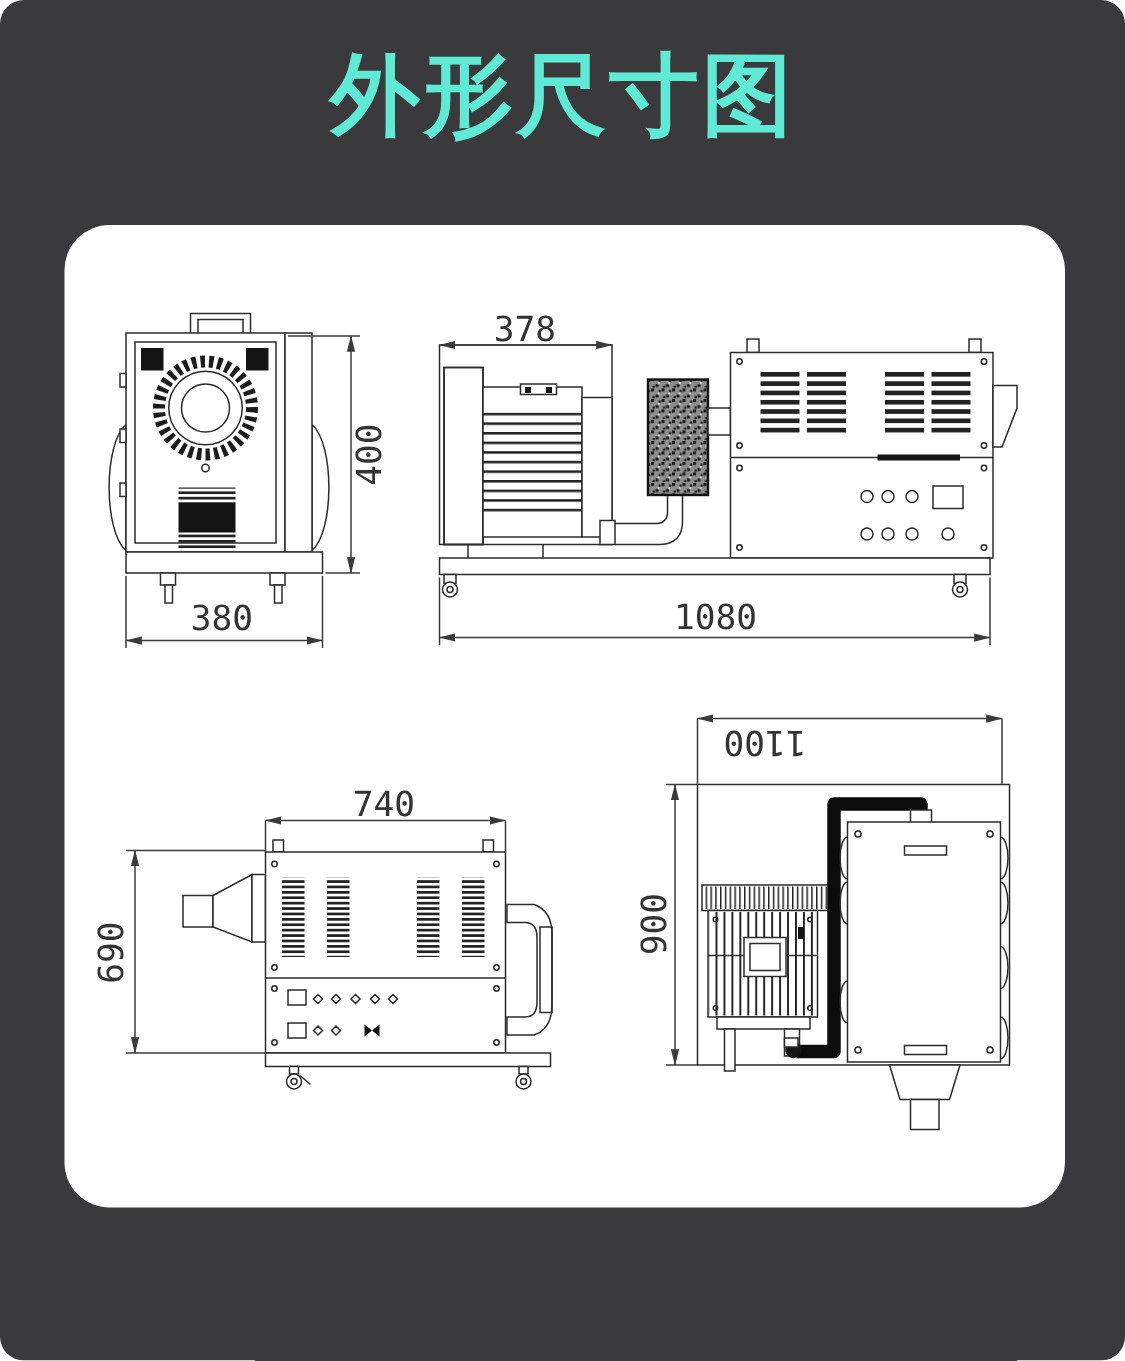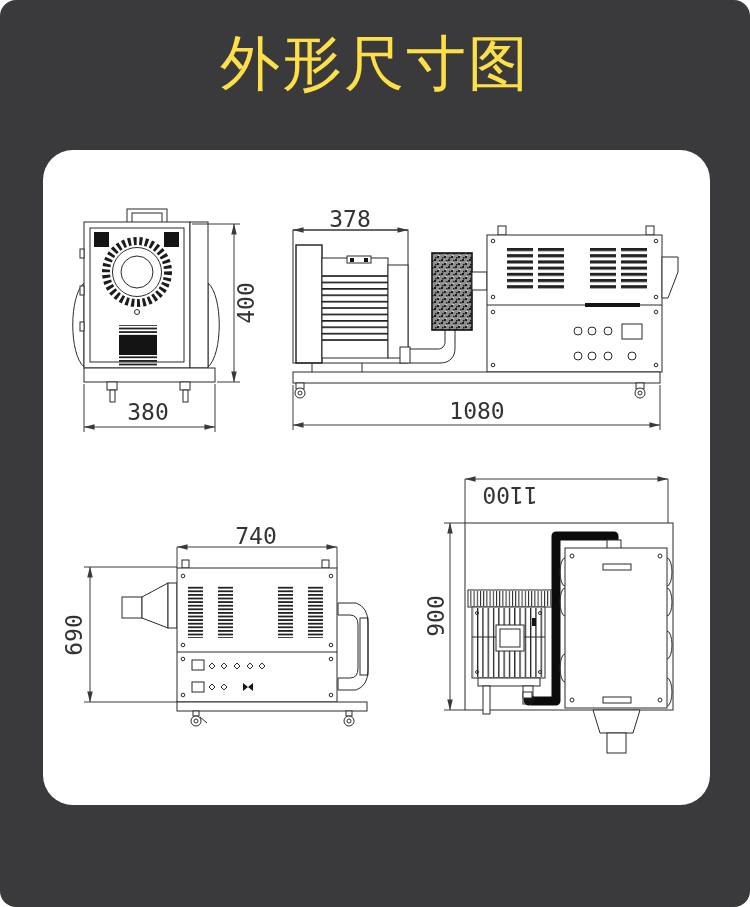--- a/index.html
+++ b/index.html
@@ -4,21 +4,21 @@
 <style>
   html,body { margin:0; padding:0; background:#ffffff; }
   .page {
     position:relative; width:750px; height:907px;
     background:#3a3a3c; border-radius:16px; overflow:hidden;
     font-family:"Liberation Sans", sans-serif;
   }
   .title {
     position:absolute; top:24px; left:0; width:100%;
     margin:0; text-align:center;
-    color:#fde047; font-size:60px; font-weight:normal; letter-spacing:2px;
+    color:#5eead4; font-size:60px; font-weight:bold; letter-spacing:2px;
   }
   .panel {
     position:absolute; left:43px; top:150px; width:667px; height:655px;
     background:#ffffff; border-radius:30px;
   }
   svg.drawings { position:absolute; left:0; top:0; }
   
   .ln  { stroke:#2b2b2b; stroke-width:1; fill:none; }
   .fw  { fill:#ffffff; stroke:#2b2b2b; stroke-width:1; }
   .fb  { fill:#141414; stroke:none; }

